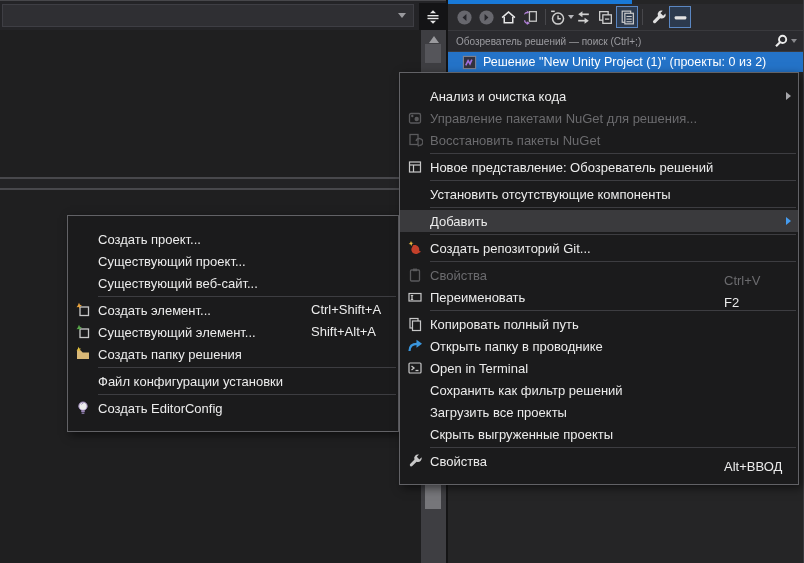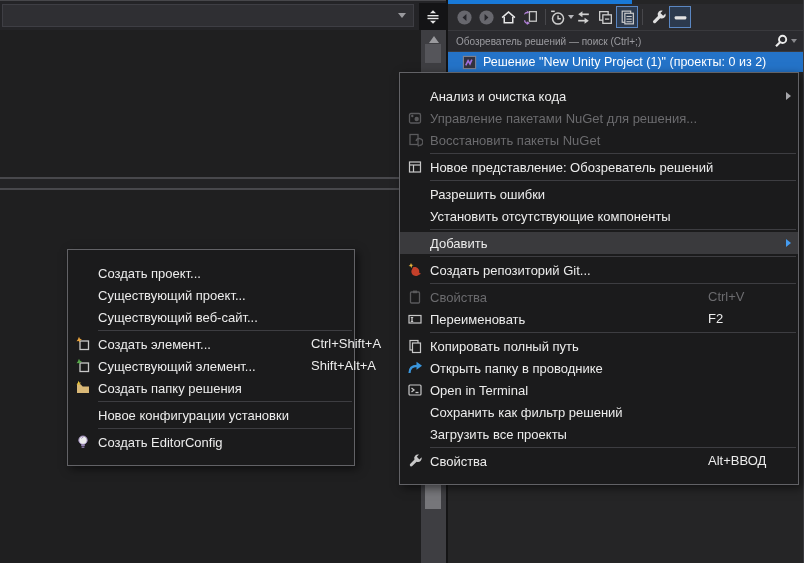--- a/index.html
+++ b/index.html
@@ -40,30 +40,30 @@
   #search-glass { margin-right:2px; }
   #search-caret { width:0; height:0; border-top:4px solid #8a8a8e; border-left:3.5px solid transparent; border-right:3.5px solid transparent; margin-right:6px; }
 
   #se-solution-row { position:absolute; left:0; top:52px; right:0; height:20px; background:#2473c8; display:flex; align-items:center; }
   #solution-icon-wrap { margin-left:14px; margin-right:6px; }
   #solution-row-label { color:#ffffff; font-size:12.5px; white-space:nowrap; overflow:hidden; }
 
   
   .vs-menu { position:absolute; background:#1b1b1c; border:1px solid #626266; padding:12px 0; box-shadow:3px 3px 9px rgba(0,0,0,0.55); }
   #context-menu { left:399px; top:72px; width:400px; z-index:10; }
-  #add-submenu  { left:67px;  top:215px; width:288px; z-index:9;margin-top:34px; }
+  #add-submenu  { left:67px;  top:215px; width:332px; z-index:9; }
 
   .mi { position:relative; height:22px; display:flex; align-items:center; color:#ececec; font-size:13px; cursor:default; }
   .mi.disabled { color:#6b6b6e; }
   .mi.highlighted { background:#3a3a3d; }
   .mi-ico { width:30px; flex:none; display:flex; align-items:center; justify-content:center; }
   .mi-ico svg { width:16px; height:16px; }
   .mi-label { white-space:nowrap; }
   .mi-shortcut { position:absolute; top:0; line-height:22px; font-size:13px; }
-  #context-menu .mi-shortcut { left:308px; }
+  #context-menu .mi-shortcut { left:324px;margin-top:6px; }
   #add-submenu  .mi-shortcut { left:243px; }
   .mi-arrow { position:absolute; right:7px; top:50%; transform:translateY(-50%); width:0; height:0; border-left:5px solid #a6a6aa; border-top:4px solid transparent; border-bottom:4px solid transparent; }
   .mi.highlighted .mi-arrow { border-left-color:#459cf0; }
   .msep { height:1px; background:#3d3d41; margin:2px 2px 2px 30px; }
 </style>
 </head>
 <body>
 
 <div id="nav-row">
   <div id="breadcrumb-combobox">
@@ -238,24 +238,20 @@
           <rect x="2.5" y="3" width="11" height="10" fill="none" stroke="#c8c8c8" stroke-width="1.2"></rect>
           <line x1="2.5" y1="6" x2="13.5" y2="6" stroke="#c8c8c8" stroke-width="1.2"></line>
           <line x1="6.5" y1="6" x2="6.5" y2="13" stroke="#c8c8c8" stroke-width="1.2"></line>
         </svg>
       </span>
       <span class="mi-label">Новое представление: Обозреватель решений</span>
     </div>
     <div class="msep"></div>
     <div class="mi">
       <span class="mi-ico"></span>
-      <span class="mi-label">Разрешить ошибки</span>
-    </div>
-    <div class="mi">
-      <span class="mi-ico"></span>
       <span class="mi-label">Установить отсутствующие компоненты</span>
     </div>
     <div class="msep"></div>
     <div class="mi highlighted">
       <span class="mi-ico"></span>
       <span class="mi-label">Добавить</span>
       <span class="mi-arrow"></span>
     </div>
     <div class="msep"></div>
     <div class="mi">
@@ -320,20 +316,24 @@
       <span class="mi-label">Open in Terminal</span>
     </div>
     <div class="mi">
       <span class="mi-ico"></span>
       <span class="mi-label">Сохранить как фильтр решений</span>
     </div>
     <div class="mi">
       <span class="mi-ico"></span>
       <span class="mi-label">Загрузить все проекты</span>
     </div>
+    <div class="mi">
+      <span class="mi-ico"></span>
+      <span class="mi-label">Скрыть выгруженные проекты</span>
+    </div>
     <div class="msep"></div>
     <div class="mi">
       <span class="mi-ico">
         <svg viewBox="0 0 16 16">
           <path d="M14.6 4.2a3.7 3.7 0 0 1-5 4.5l-4.4 4.4a1.5 1.5 0 0 1-2.1-2.1L7.5 6.6a3.7 3.7 0 0 1 4.5-5L9.8 3.8l2.6 2.6z" fill="#c8c8c8"></path>
         </svg>
       </span>
       <span class="mi-label">Свойства</span>
       <span class="mi-shortcut">Alt+ВВОД</span>
     </div>
@@ -378,21 +378,21 @@
           <path d="M2 5h4.2l1.5 1.6H14V13H2z" fill="#d9b877"></path>
           <path d="M2 5V3.8h3.2l1 1.2z" fill="#c8a25e"></path>
           <path d="M3.5.8l.8 1.7 1.8.3-1.5.9-.1 1.9L3.3 4.3l-1.8.3 1.2-1.4z" fill="#e8c63d"></path>
         </svg>
       </span>
       <span class="mi-label">Создать папку решения</span>
     </div>
     <div class="msep"></div>
     <div class="mi">
       <span class="mi-ico"></span>
-      <span class="mi-label">Новое конфигурации установки</span>
+      <span class="mi-label">Файл конфигурации установки</span>
     </div>
     <div class="msep"></div>
     <div class="mi">
       <span class="mi-ico">
         <svg viewBox="0 0 16 16">
           <circle cx="8" cy="6.2" r="4.2" fill="#ececec" stroke="#9a86b8" stroke-width="1"></circle>
           <rect x="6.2" y="10.8" width="3.6" height="1.3" fill="#9a86b8"></rect>
           <rect x="6.6" y="12.6" width="2.8" height="1.2" fill="#9a86b8"></rect>
           <path d="M6.5 4.5c.3-.8 1-1.3 1.8-1.4" stroke="#9a86b8" fill="none"></path>
         </svg>

